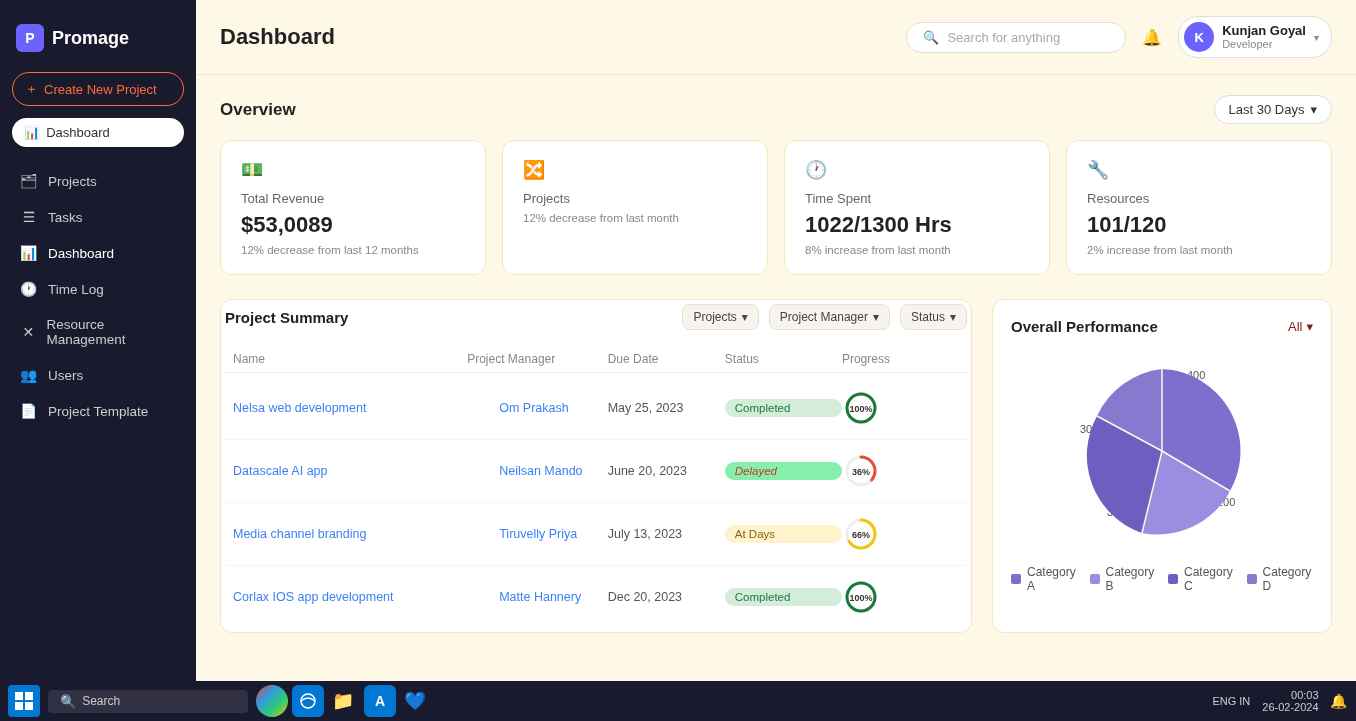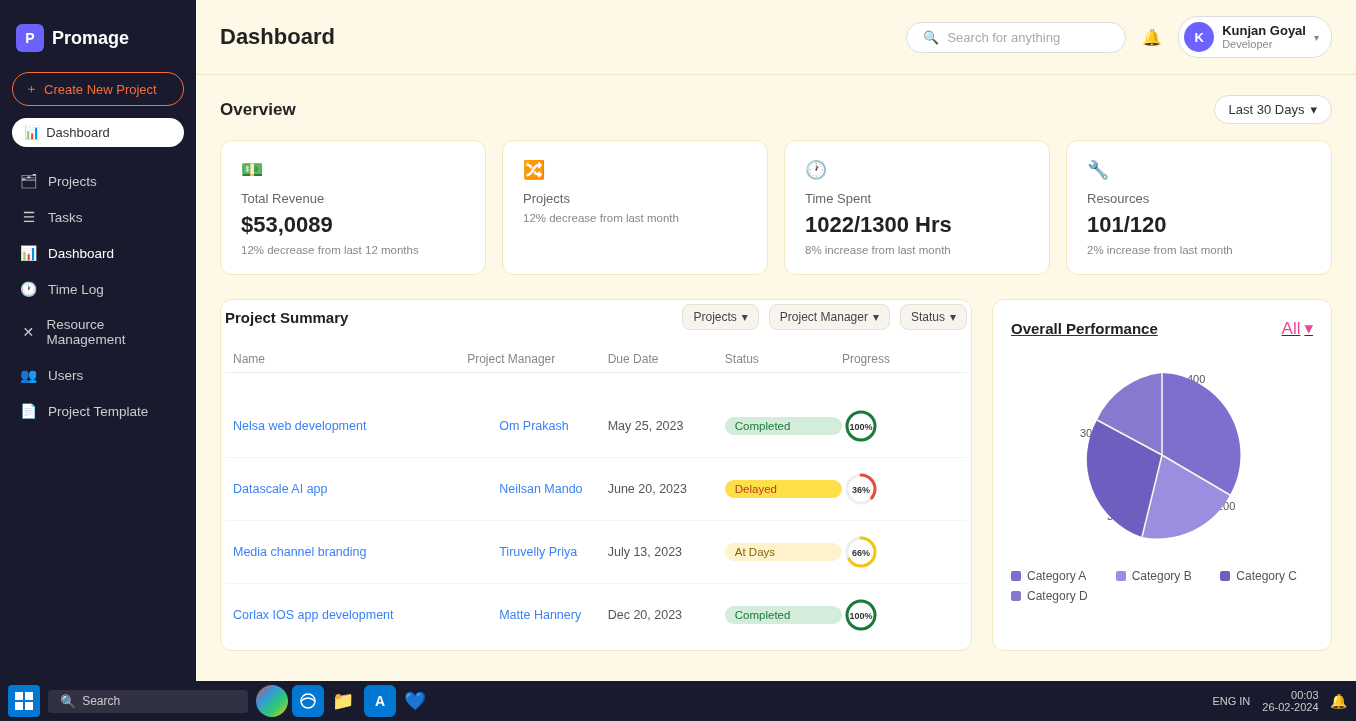--- a/index.html
+++ b/index.html
@@ -245,21 +245,21 @@
       cursor: pointer;
       color: #444;
     }
     .table-header {
       display: grid;
       grid-template-columns: 2fr 1.2fr 1fr 1fr 1fr;
       padding: 6px 8px;
       font-size: 12px;
       color: #888;
       border-bottom: 1px solid #eee;
-      margin-bottom: 22px;
+      margin-bottom: 4px;
     }
     .table-row {
       display: grid;
       grid-template-columns: 2fr 1.2fr 1fr 1fr 1fr;
       padding: 12px 8px;
       font-size: 13px;
       border-bottom: 1px solid #f5f5f5;
       align-items: center;
     }
     .table-row:last-child { border-bottom: none; }
@@ -267,58 +267,57 @@
     .row-manager { color: #3b82f6; font-size: 12.5px; margin-left: 32px; }
     .row-date { color: #555; font-size: 12.5px; }
     .status-badge {
       display: inline-block;
       padding: 3px 10px;
       border-radius: 12px;
       font-size: 11.5px;
       font-weight: 500;
     }
     .status-completed { background: #d4edda; color: #1a7a3a; }
-    .status-delayed { background: #fde047; color: #c0392b; }
+    .status-delayed { background: #86efac; color: #c0392b; font-style: italic; }
     .status-at-risk { background: #fff3cd; color: #856404; }
 
     
     .performance-card {
       background: #fff;
       border-radius: 12px;
       padding: 18px;
       border: 1px solid #f0e8c0;
     }
     .perf-header {
       display: flex;
       align-items: center;
       justify-content: space-between;
       margin-bottom: 16px;
-      text-decoration: underline;
     }
     .perf-title {
       font-size: 15px;
       font-weight: 600;
       color: #222;
     }
     .perf-filter {
       display: flex;
       align-items: center;
       gap: 4px;
-      font-size: 17px;
-      color: #ec4899;
+      font-size: 13px;
+      color: #7f1d1d;
       cursor: pointer;
     }
     .pie-container {
       display: flex;
       justify-content: center;
       margin-bottom: 14px;
     }
     .legend {
       display: grid;
-      grid-template-columns: 1fr 1fr 1fr;
+      grid-template-columns: 1fr 1fr 1fr 1fr;
       gap: 6px 12px;
       font-size: 12px;
     }
     .legend-item {
       display: flex;
       align-items: center;
       gap: 6px;
       color: #555;
     }
     .legend-dot {

